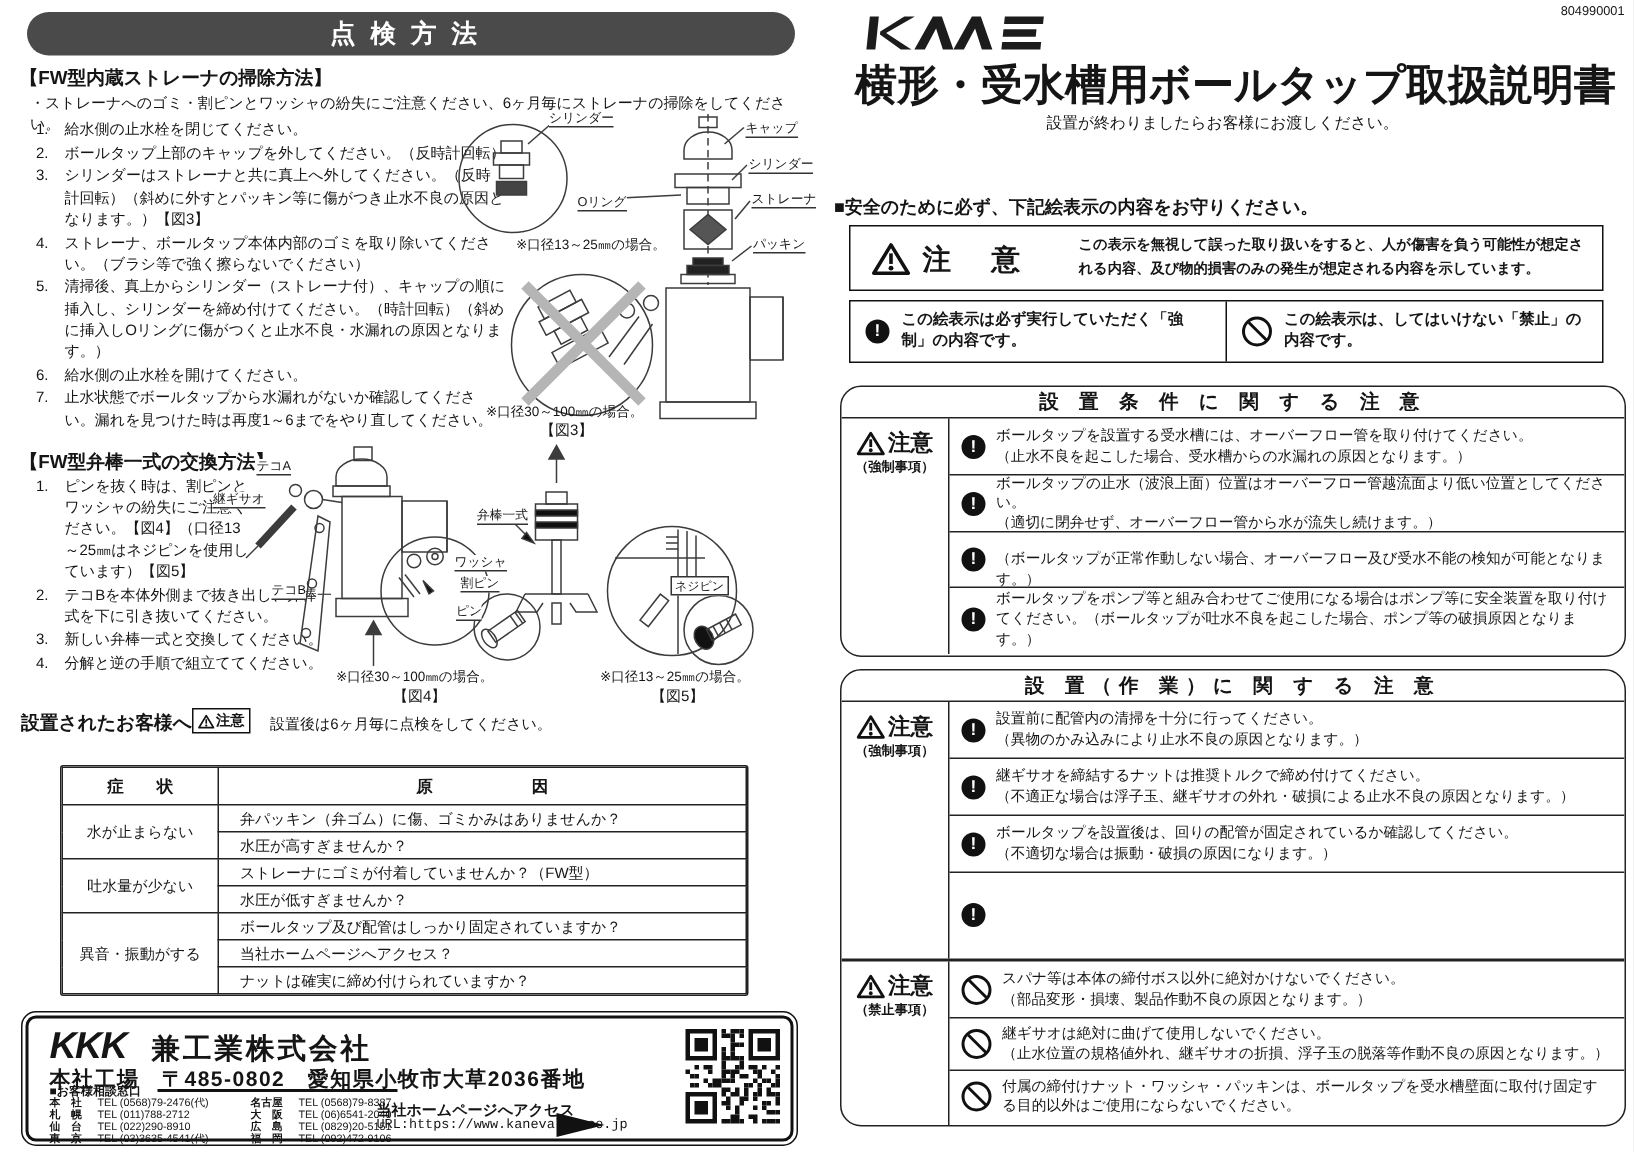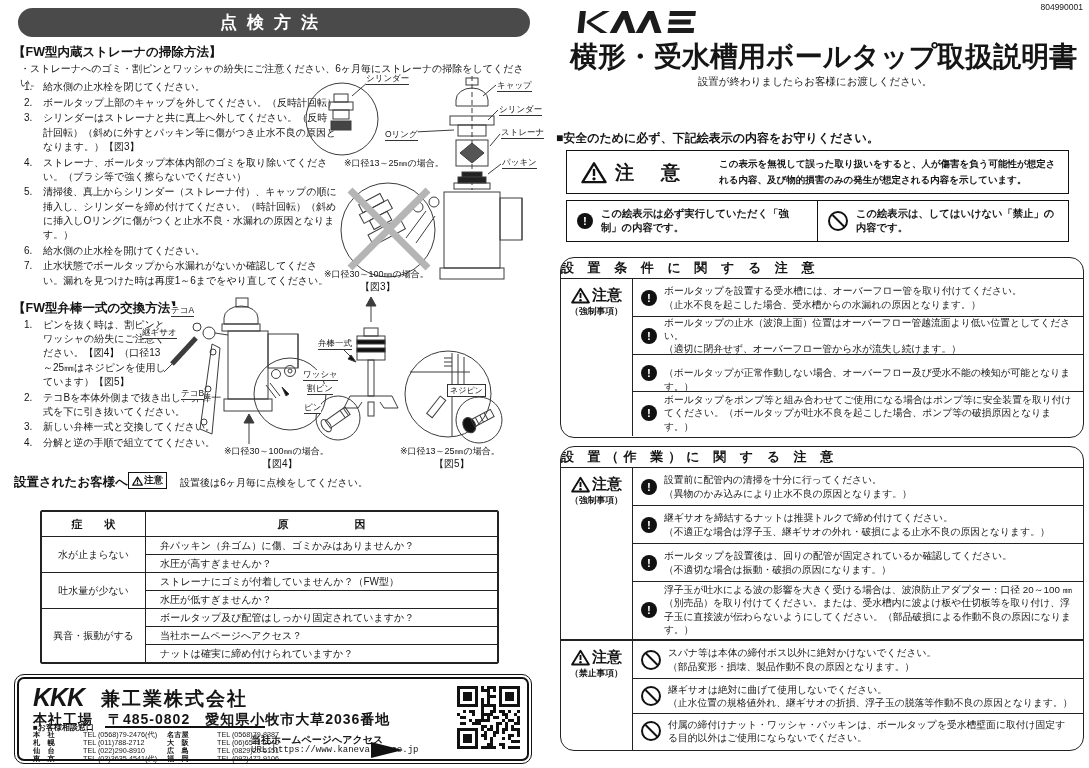--- a/index.html
+++ b/index.html
@@ -17,21 +17,21 @@
   .figno{position:absolute;font-size:10px;white-space:nowrap}
   
   .rtable{position:absolute;border:1.5px solid #222;border-radius:2px;overflow:hidden}
   .rtable table{border-collapse:collapse;width:100%;height:100%;table-layout:fixed}
   .rtable td{border:1px solid #222;font-size:10px;padding:0 4px;overflow:hidden}
   .rtable td.sym{width:95px;text-align:center}
   .rtable td.cause{padding-left:14px}
   .rtable td.th{font-size:11px;font-weight:bold;text-align:center;height:24px}
   
   .ntable{position:absolute;border:1.5px solid #222;border-radius:14px;overflow:hidden;background:#fff}
-  .ntitle{height:20px;line-height:20px;text-align:left;font-weight:bold;font-size:13px;letter-spacing:5px;border-bottom:1.5px solid #222}
+  .ntitle{height:20px;line-height:20px;text-align:center;font-weight:bold;font-size:13px;letter-spacing:5px;border-bottom:1.5px solid #222}
   .nbody{display:flex}
   .nside{width:72px;flex:none;border-right:1.5px solid #222;text-align:center;padding-top:7px;box-sizing:border-box}
   .nside-main{display:flex;align-items:center;justify-content:center;gap:2px;font-size:15px;font-weight:bold}
   .nside-sub{font-size:8.8px;font-weight:bold;margin-top:1px}
   .nrows{flex:1;min-width:0}
   .nrow{display:flex;align-items:center;gap:7px;padding:2px 8px;box-sizing:border-box;overflow:hidden}
   .nrow + .nrow{border-top:1px solid #222}
   .nrow-text{font-size:9.8px;line-height:13.2px}
   .icon-exc{width:16px;height:16px;border-radius:50%;background:#111;color:#fff;font-weight:bold;font-size:11.5px;line-height:16px;text-align:center;flex:none}
   .icon-proh{width:16px;height:16px;border:2.2px solid #111;border-radius:50%;position:relative;flex:none;box-sizing:content-box}
@@ -39,21 +39,21 @@
   .tri{display:inline-block;vertical-align:middle}
   svg.fig{position:absolute;stroke:#3c3c3c;fill:none;stroke-width:1}
   
   .pbox{position:absolute;border:1.5px solid #111;display:flex}
   .pcell{flex:1;display:flex;align-items:center;gap:8px;padding:4px 10px;min-width:0}
   .pcell + .pcell{border-left:1px solid #111}
   .pcell-text{font-size:10.3px;font-weight:bold;line-height:14px}
   
   .fbox-outer{position:absolute;border:1px solid #111;border-radius:10px;padding:2px}
   .fbox-inner{position:relative;border:2px solid #111;border-radius:7px;width:100%;height:100%;box-sizing:border-box}
-  .tel-row{display:flex;gap:23px;font-size:7.2px;line-height:8px;white-space:nowrap}
+  .tel-row{display:flex;gap:5px;font-size:7.2px;line-height:8px;white-space:nowrap}
   .tel-office{width:27px;flex:none;font-weight:bold}
   .qrwrap{position:absolute;width:63px;height:63px}
   .qf{position:absolute;width:21px;height:21px;border:3px solid #111;box-sizing:border-box}
   .qf::after{content:"";position:absolute;left:3px;top:3px;width:9px;height:9px;background:#111}
   .qrwrap i{position:absolute;width:3px;height:3px;background:#111}
   .badge{position:absolute;border:1.2px solid #111;display:inline-flex;align-items:center;gap:1px;padding:1px 3px;font-size:9.5px;font-weight:bold;white-space:nowrap}
   .nejibox{position:absolute;border:1px solid #333;background:#fff;font-size:8px;padding:0 2px;white-space:nowrap}
 </style>
 </head>
 <body>
@@ -565,21 +565,20 @@
         <div class="nrow" style="height:38px">
           <span class="icon-exc">!</span>
           <span class="nrow-text"><span>継ギサオを締結するナットは推奨トルクで締め付けてください。</span><br><span>（不適正な場合は浮子玉、継ギサオの外れ・破損による止水不良の原因となります。）</span></span>
         </div>
         <div class="nrow" style="height:38px">
           <span class="icon-exc">!</span>
           <span class="nrow-text"><span>ボールタップを設置後は、回りの配管が固定されているか確認してください。</span><br><span>（不適切な場合は振動・破損の原因になります。）</span></span>
         </div>
         <div class="nrow" style="height:56px">
           <span class="icon-exc">!</span>
-          <span class="nrow-text"><span>浮子玉が吐水による波の影響を大きく受ける場合は、波浪防止アダプター：口径 20～100 ㎜（別売品）を取り付けてください。または、受水槽内に波よけ板や仕切板等を取り付け、浮子玉に直接波が伝わらないようにしてください。（部品破損による作動不良の原因になります。）</span></span>
         </div>
       </div>
     </div>
     <div class="nbody" style="height:109px">
       <div class="nside">
         <div class="nside-main">
           <svg class="tri" width="19" height="17" viewBox="0 0 24 21">
             <path d="M12,2 L22.6,19.4 H1.4 Z" fill="#fff" stroke="#111" stroke-width="2.4" stroke-linejoin="round"></path>
             <rect x="10.8" y="7.2" width="2.4" height="6.5" fill="#111"></rect>
               <circle cx="12" cy="16.4" r="1.6" fill="#111"></circle>

